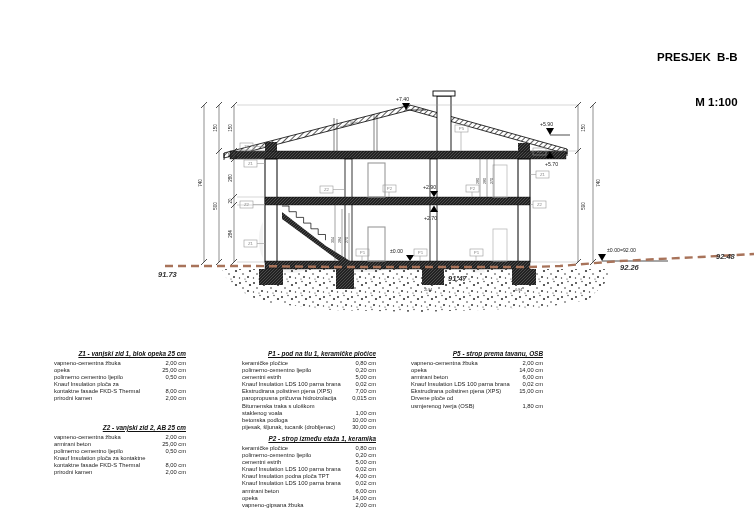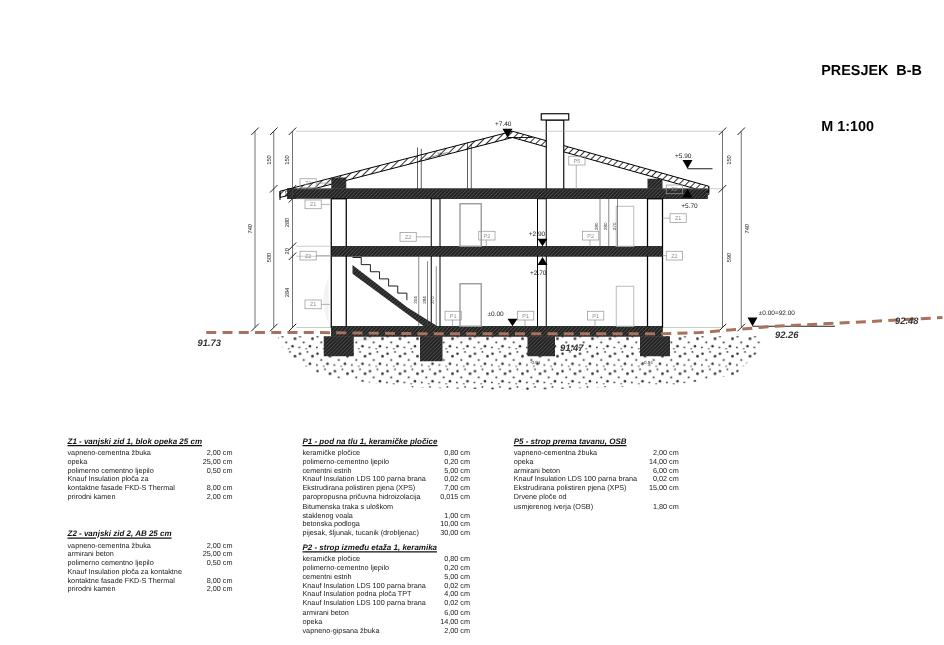--- a/index.html
+++ b/index.html
@@ -1,17 +1,17 @@
 <!DOCTYPE html>
 <html><head>
 <meta charset="utf-8">
 <style>
   html,body{margin:0;padding:0;background:#fff;}
   #page{position:relative;width:755px;height:516px;background:#fff;overflow:hidden;
-        font-family:"Liberation Sans",sans-serif;color:#222;}
+        font-family:"Liberation Sans",sans-serif;color:#222;text-align:right;}
   .title-block{position:absolute;left:657px;top:20px;font-weight:bold;font-size:11.5px;
                line-height:15px;white-space:pre;color:#000;}
   svg text{font-family:"Liberation Sans",sans-serif;fill:#222;}
   .dimtxt{font-size:4.6px;}
   .elevtxt{font-size:5.2px;}
   .terrtxt{font-size:7.5px;font-style:italic;font-weight:bold;fill:#333;}
   .boxtxt{font-size:4.4px;fill:#8a8a8a;}
   .tinytxt{font-size:3.6px;fill:#333;}
   .wm{font-size:92px;font-weight:bold;fill:#000;opacity:0.045;letter-spacing:14px;}
   .legend-col{position:absolute;top:350px;}

